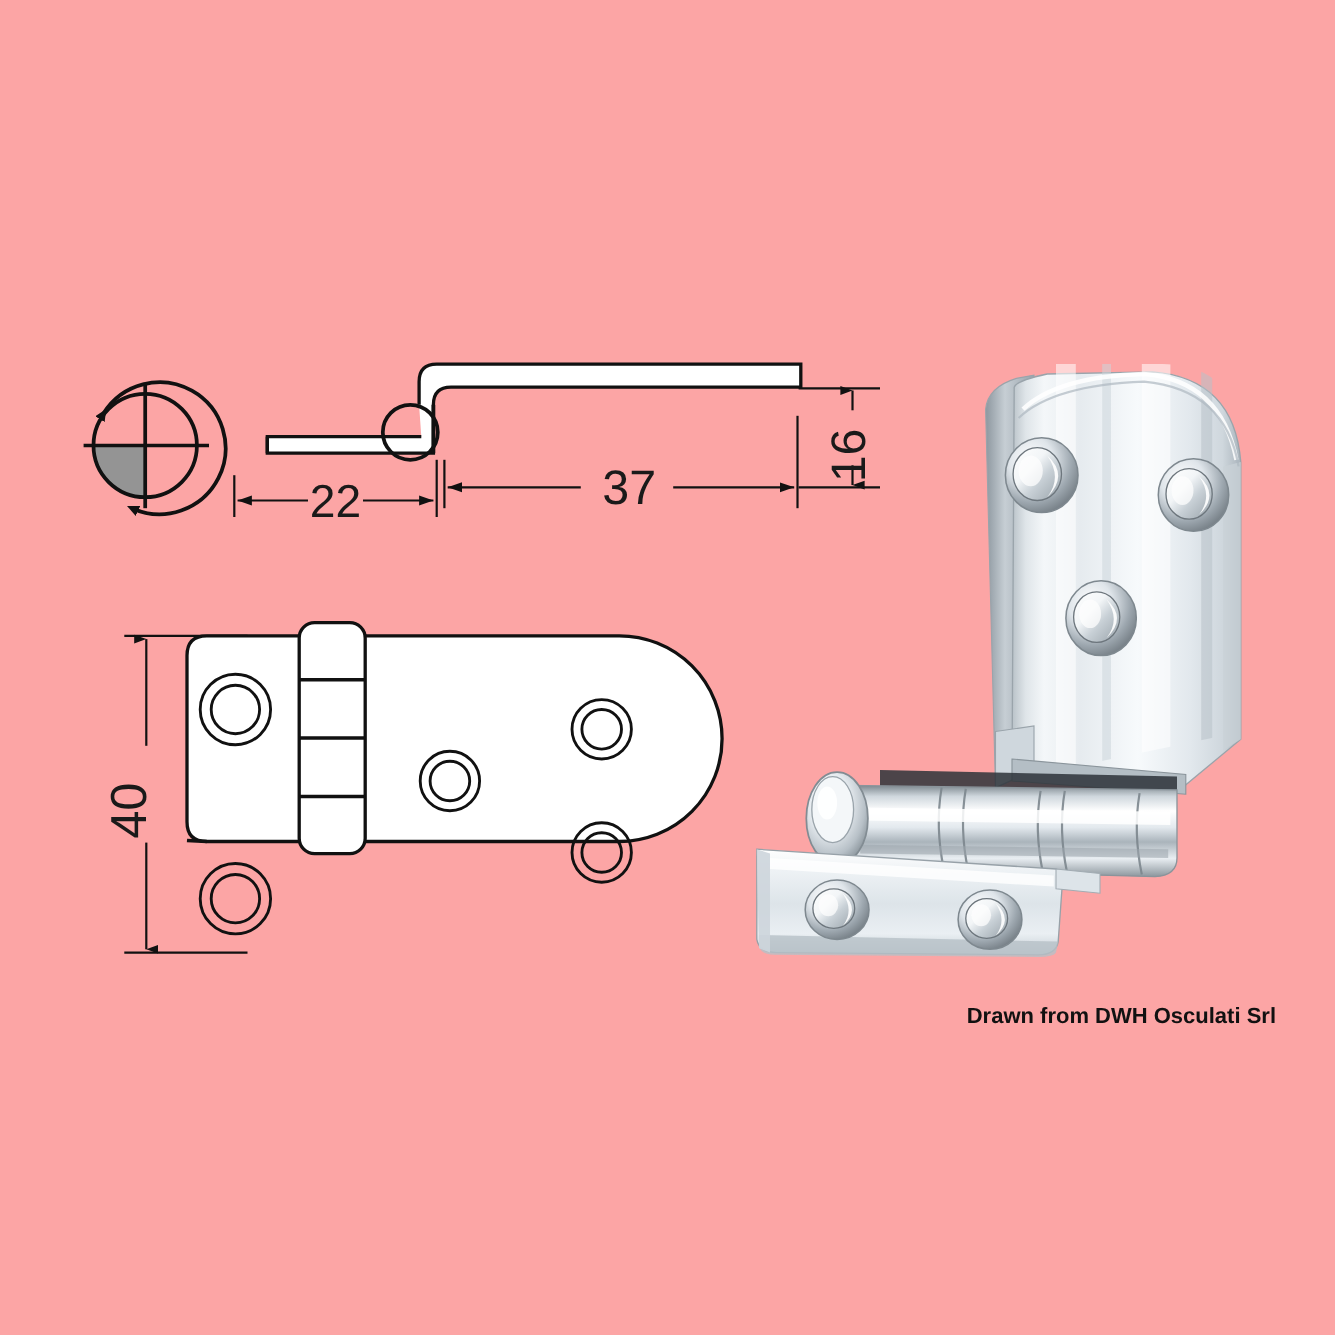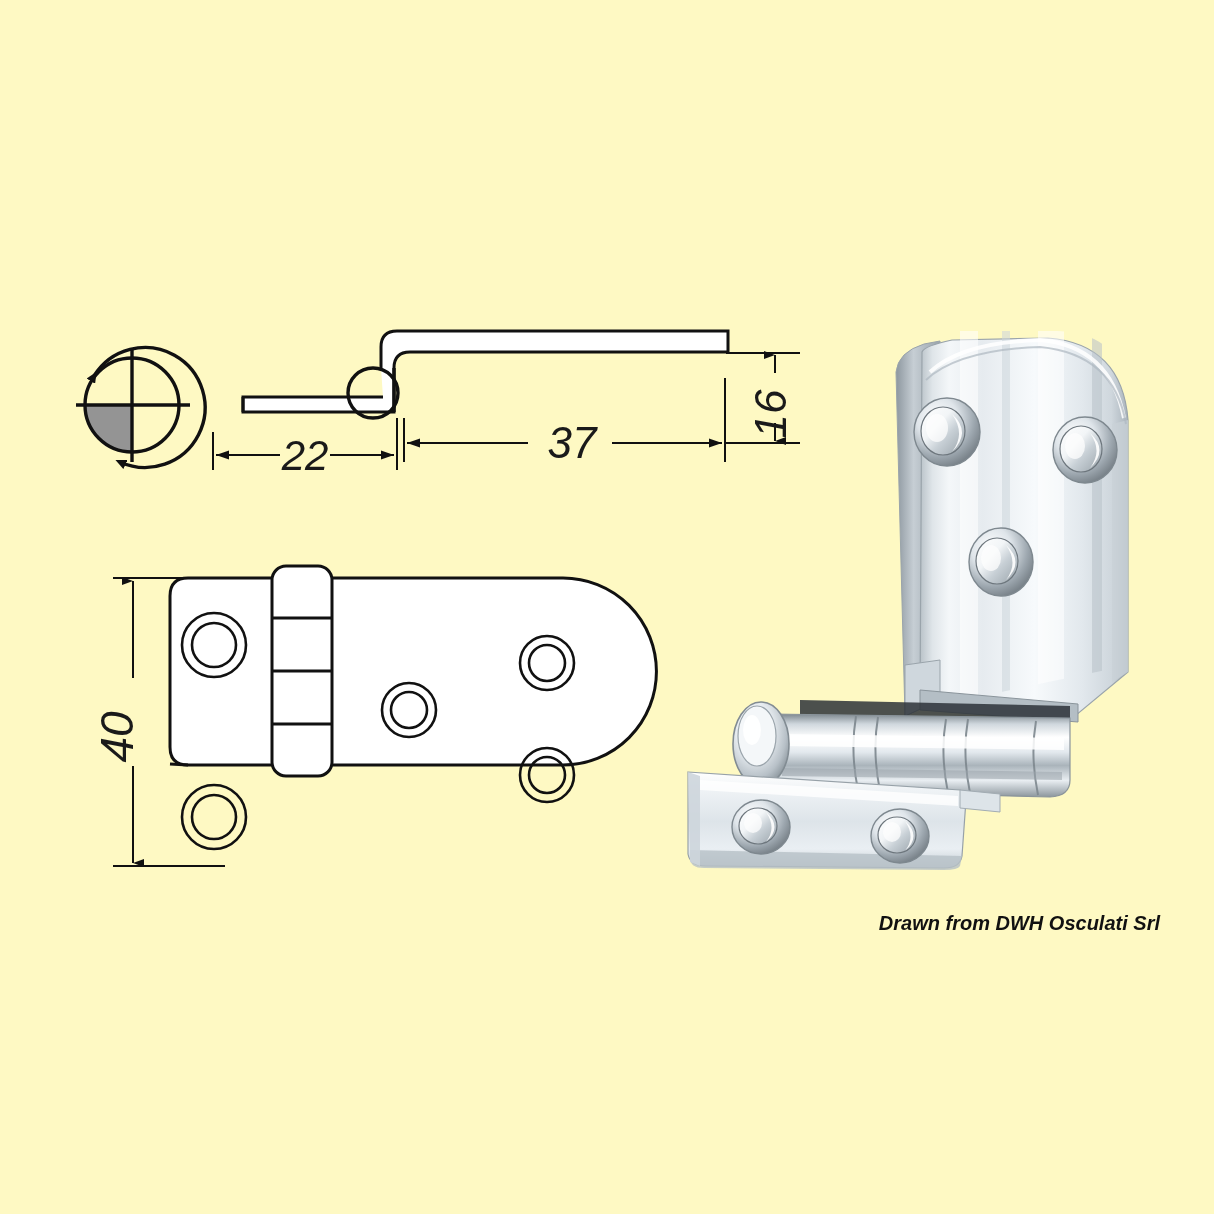--- a/index.html
+++ b/index.html
@@ -8,23 +8,22 @@
     padding: 0;
     background: #ffffff;
   }
   body {
     font-family: "Liberation Sans", sans-serif;
   }
   #canvas {
     position: relative;
     width: 1214px;
     height: 1214px;
-    background: #fef9c3;
+    background: #fca5a5;
     overflow: hidden;
-    font-style: italic;
   }
   #canvas svg {
     position: absolute;
     top: 0;
     left: 0;
   }
   .dim-text {
     font-family: "Liberation Sans", sans-serif;
     font-weight: 400;
     fill: #1a1a1a;

